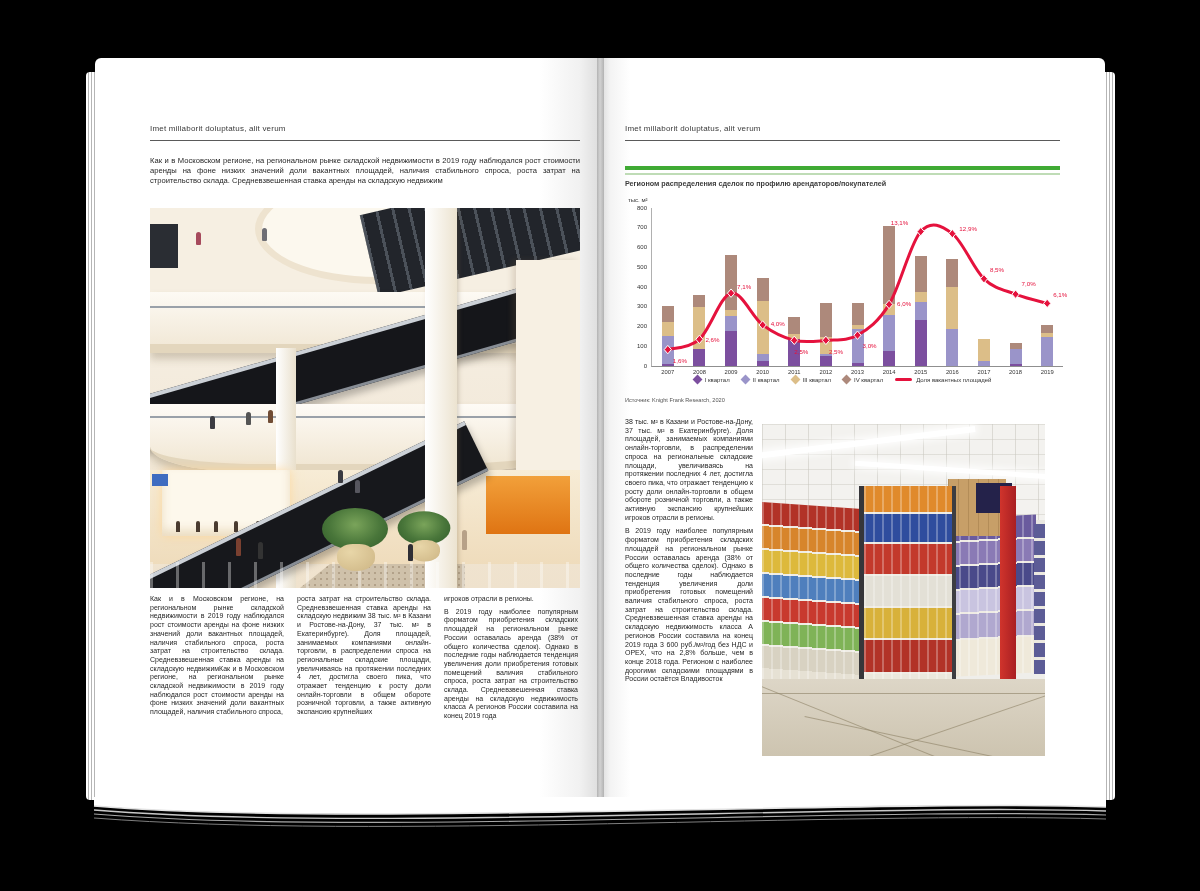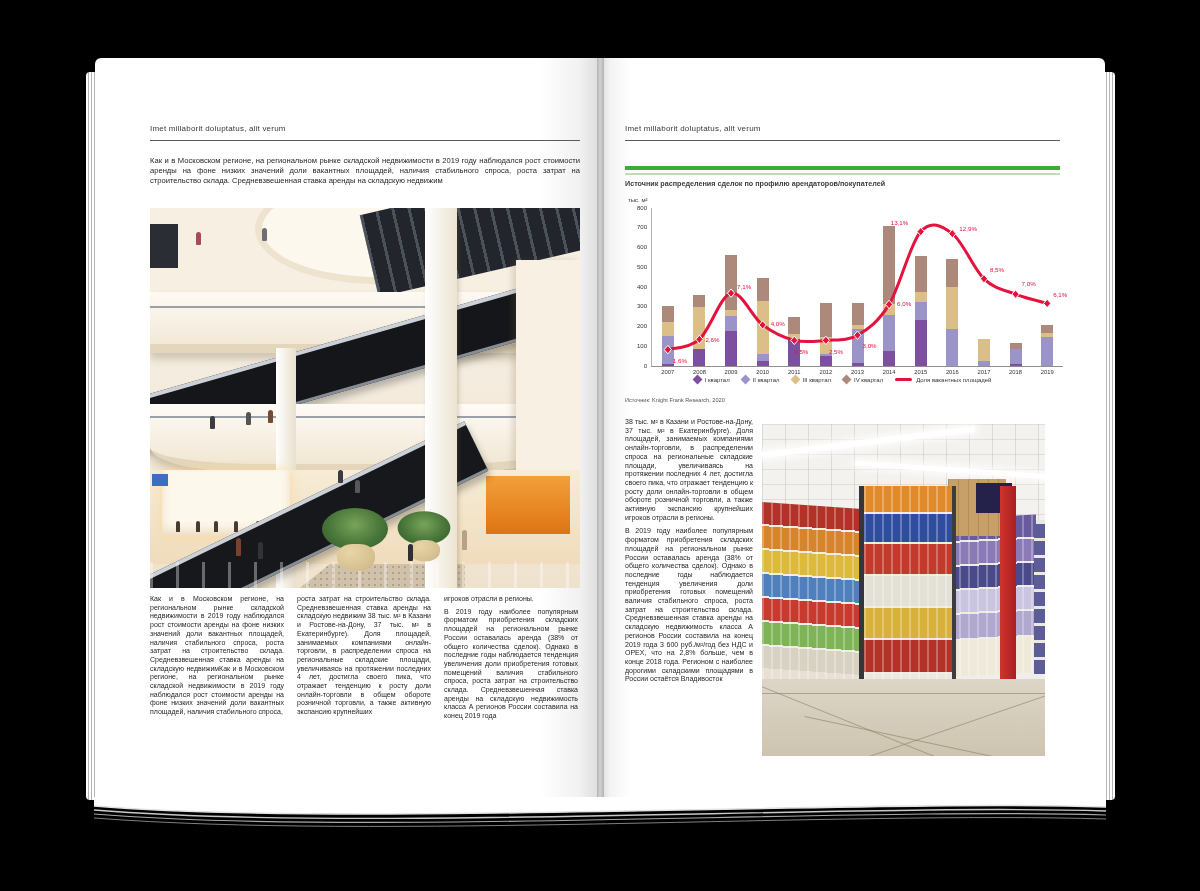--- a/index.html
+++ b/index.html
@@ -230,21 +230,21 @@
       </div>
     </div>
   </div>
 
   <div class="page right">
     <div class="pg-header">Imet millaborit doluptatus, alit verum</div>
     <div class="pg-rule"></div>
     <div class="green1"></div>
     <div class="green2"></div>
 
-    <div class="c-title">Источник распределения сделок по профилю арендаторов/покупателей</div>
+    <div class="c-title">Регионом распределения сделок по профилю арендаторов/покупателей</div>
     <div class="c-ylab">тыс. м²</div>
 
     <div class="c-area">
       <div class="c-yaxis">
           <div class="" style="position: absolute; right: 0px; top: 154.5px; font-size: 6px; color: rgb(51, 51, 51);">0</div>
           <div class="" style="position: absolute; right: 0px; top: 134.75px; font-size: 6px; color: rgb(51, 51, 51);">100</div>
           <div class="" style="position: absolute; right: 0px; top: 115px; font-size: 6px; color: rgb(51, 51, 51);">200</div>
           <div class="" style="position: absolute; right: 0px; top: 95.25px; font-size: 6px; color: rgb(51, 51, 51);">300</div>
           <div class="" style="position: absolute; right: 0px; top: 75.5px; font-size: 6px; color: rgb(51, 51, 51);">400</div>
           <div class="" style="position: absolute; right: 0px; top: 55.75px; font-size: 6px; color: rgb(51, 51, 51);">500</div>

